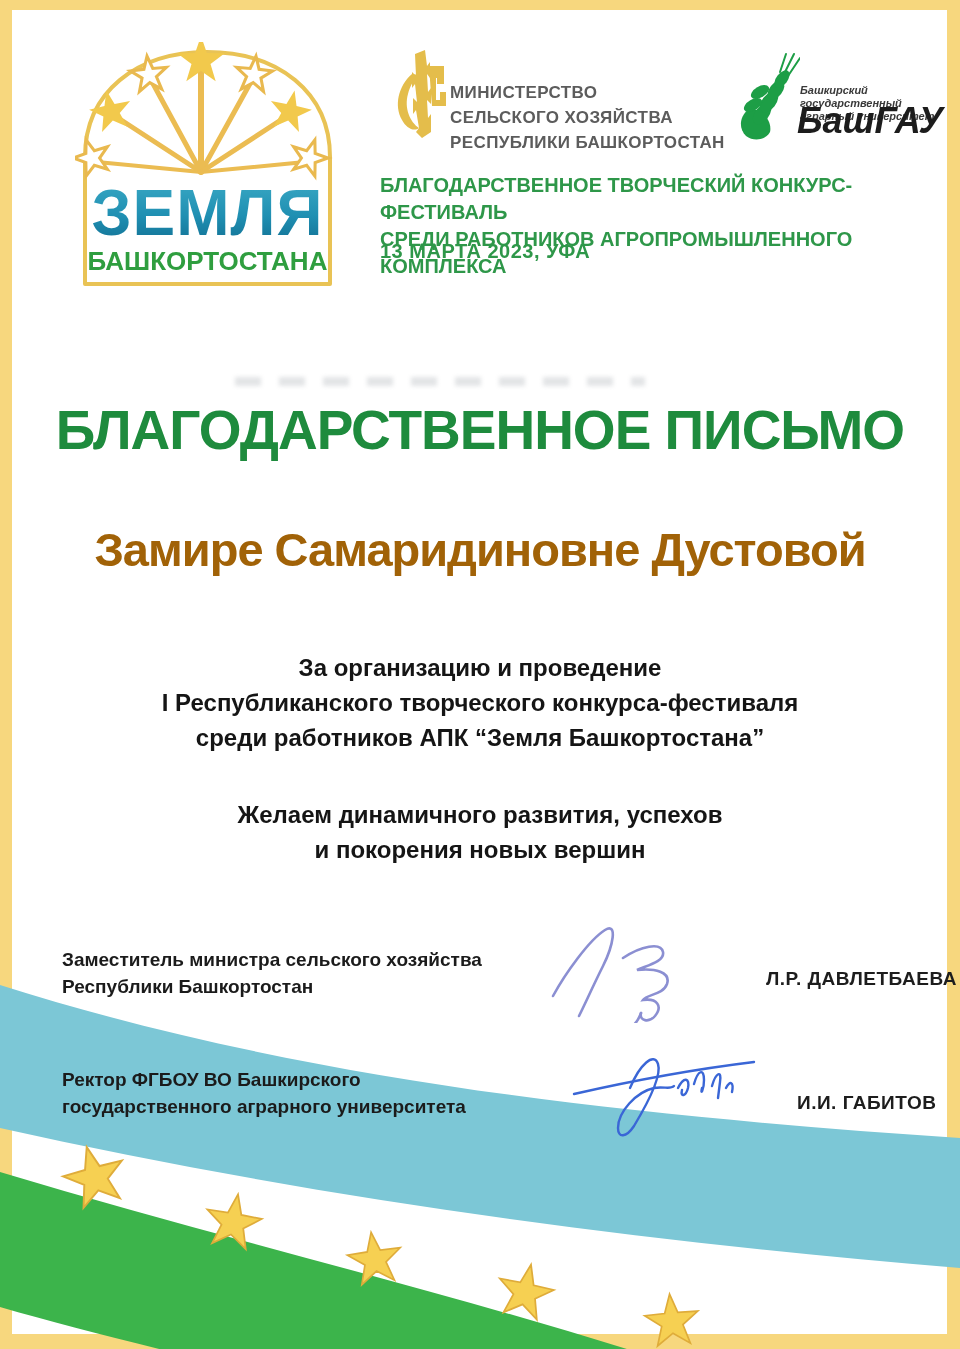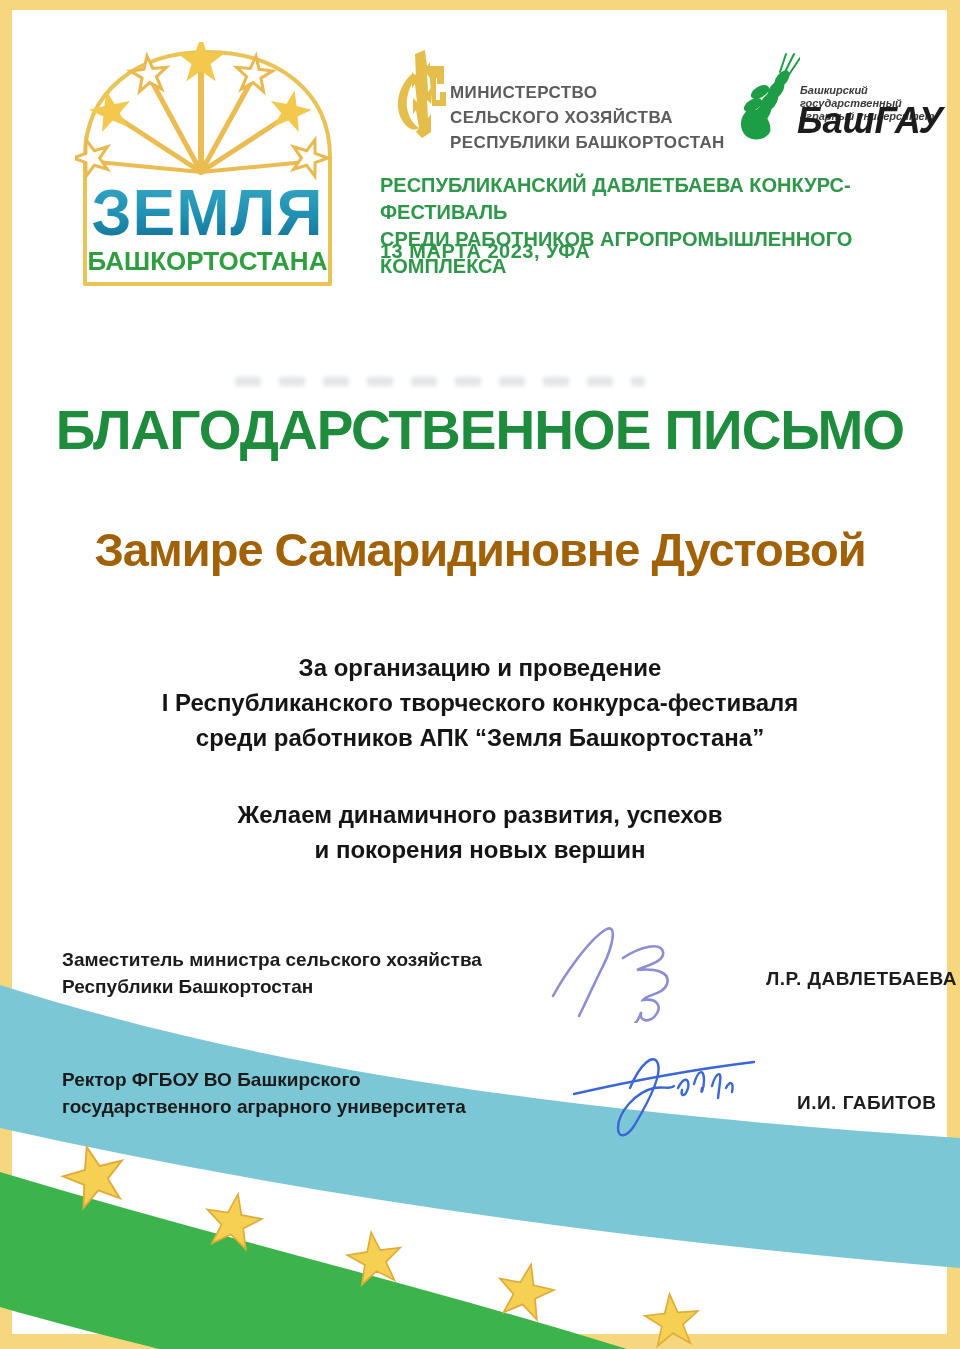--- a/index.html
+++ b/index.html
@@ -121,21 +121,21 @@
         <line x1="50" y1="26" x2="62" y2="8"></line>
       </g>
     </svg>
     <div class="abs uni-small">
       <div>Башкирский государственный</div>
       <div>аграрный университет</div>
     </div>
     <div class="abs uni-name">БашГАУ</div>
 
     <div class="abs event-l1">
-      <div>РЕСПУБЛИКАНСКИЙ ДАВЛЕТБАЕВА КОНКУРС-ФЕСТИВАЛЬ</div>
+      <div>БЛАГОДАРСТВЕННОЕ ТВОРЧЕСКИЙ КОНКУРС-ФЕСТИВАЛЬ</div>
       <div>СРЕДИ РАБОТНИКОВ АГРОПРОМЫШЛЕННОГО КОМПЛЕКСА</div>
     </div>
     <div class="abs event-date">13 МАРТА 2023, УФА</div>
 
     <div class="abs smudge"></div>
 
     <div class="abs title">БЛАГОДАРСТВЕННОЕ ПИСЬМО</div>
     <div class="abs recipient">Замире Самаридиновне Дустовой</div>
     <div class="abs reason">
       <div>За организацию и проведение</div>

